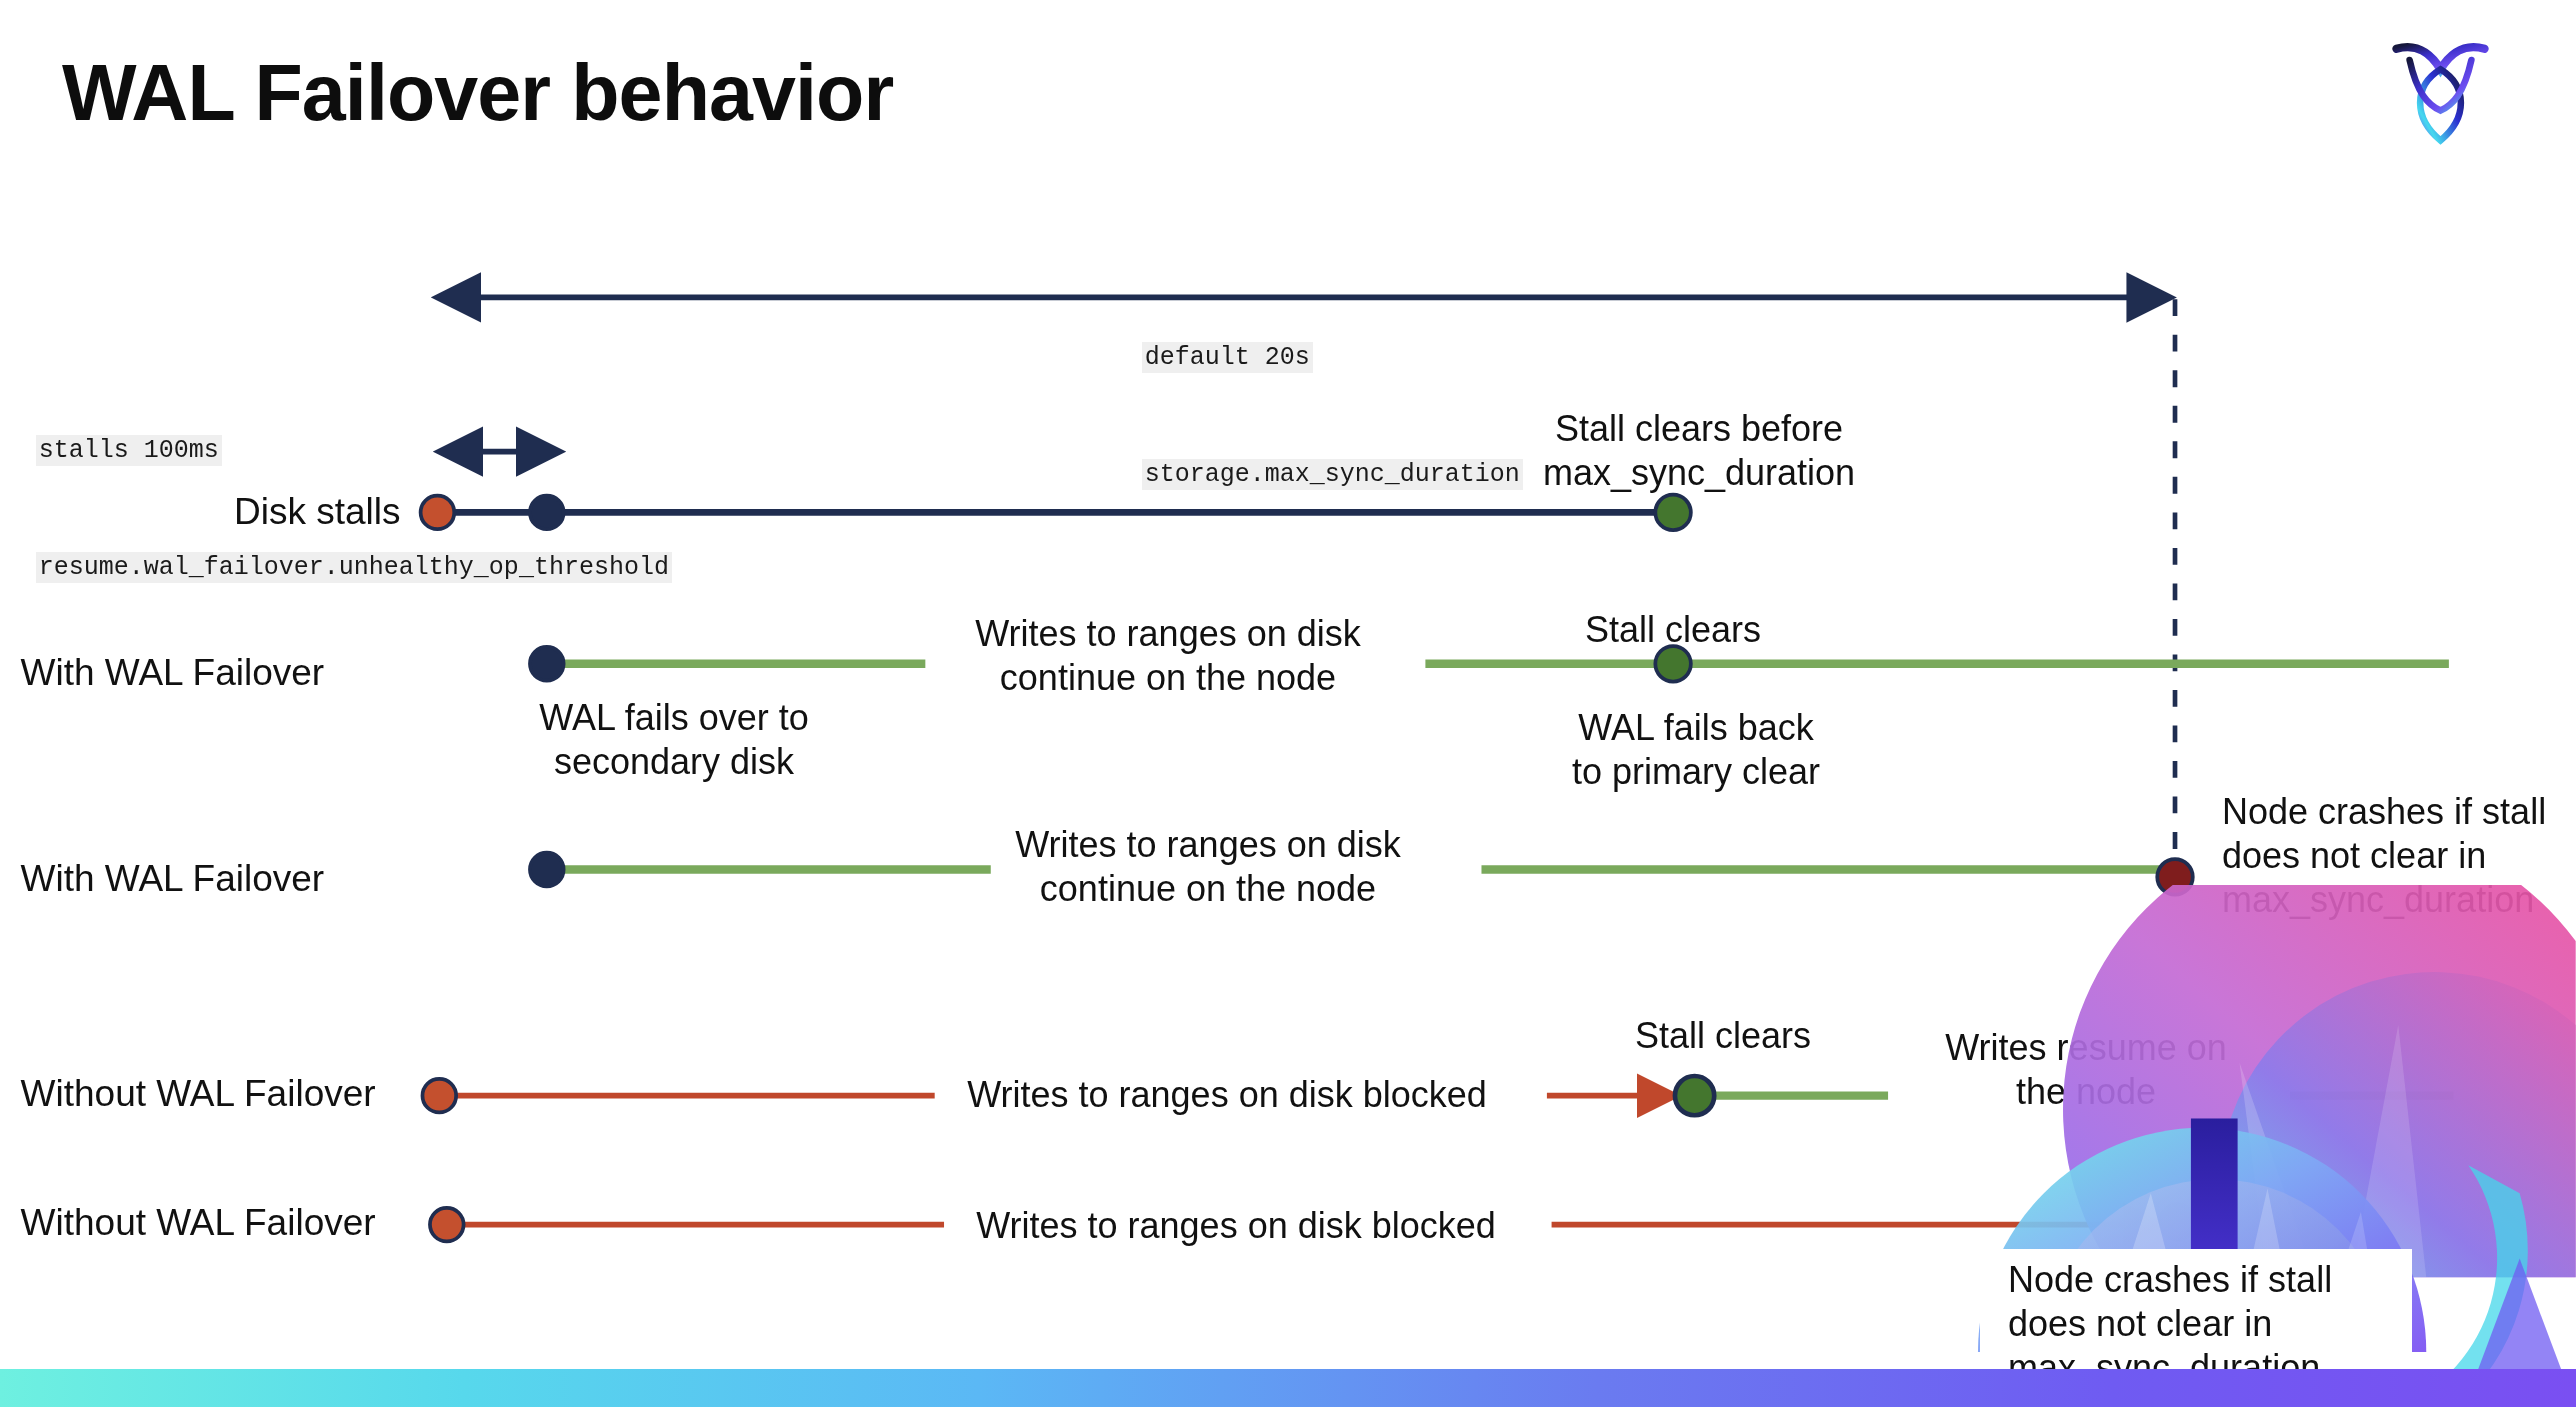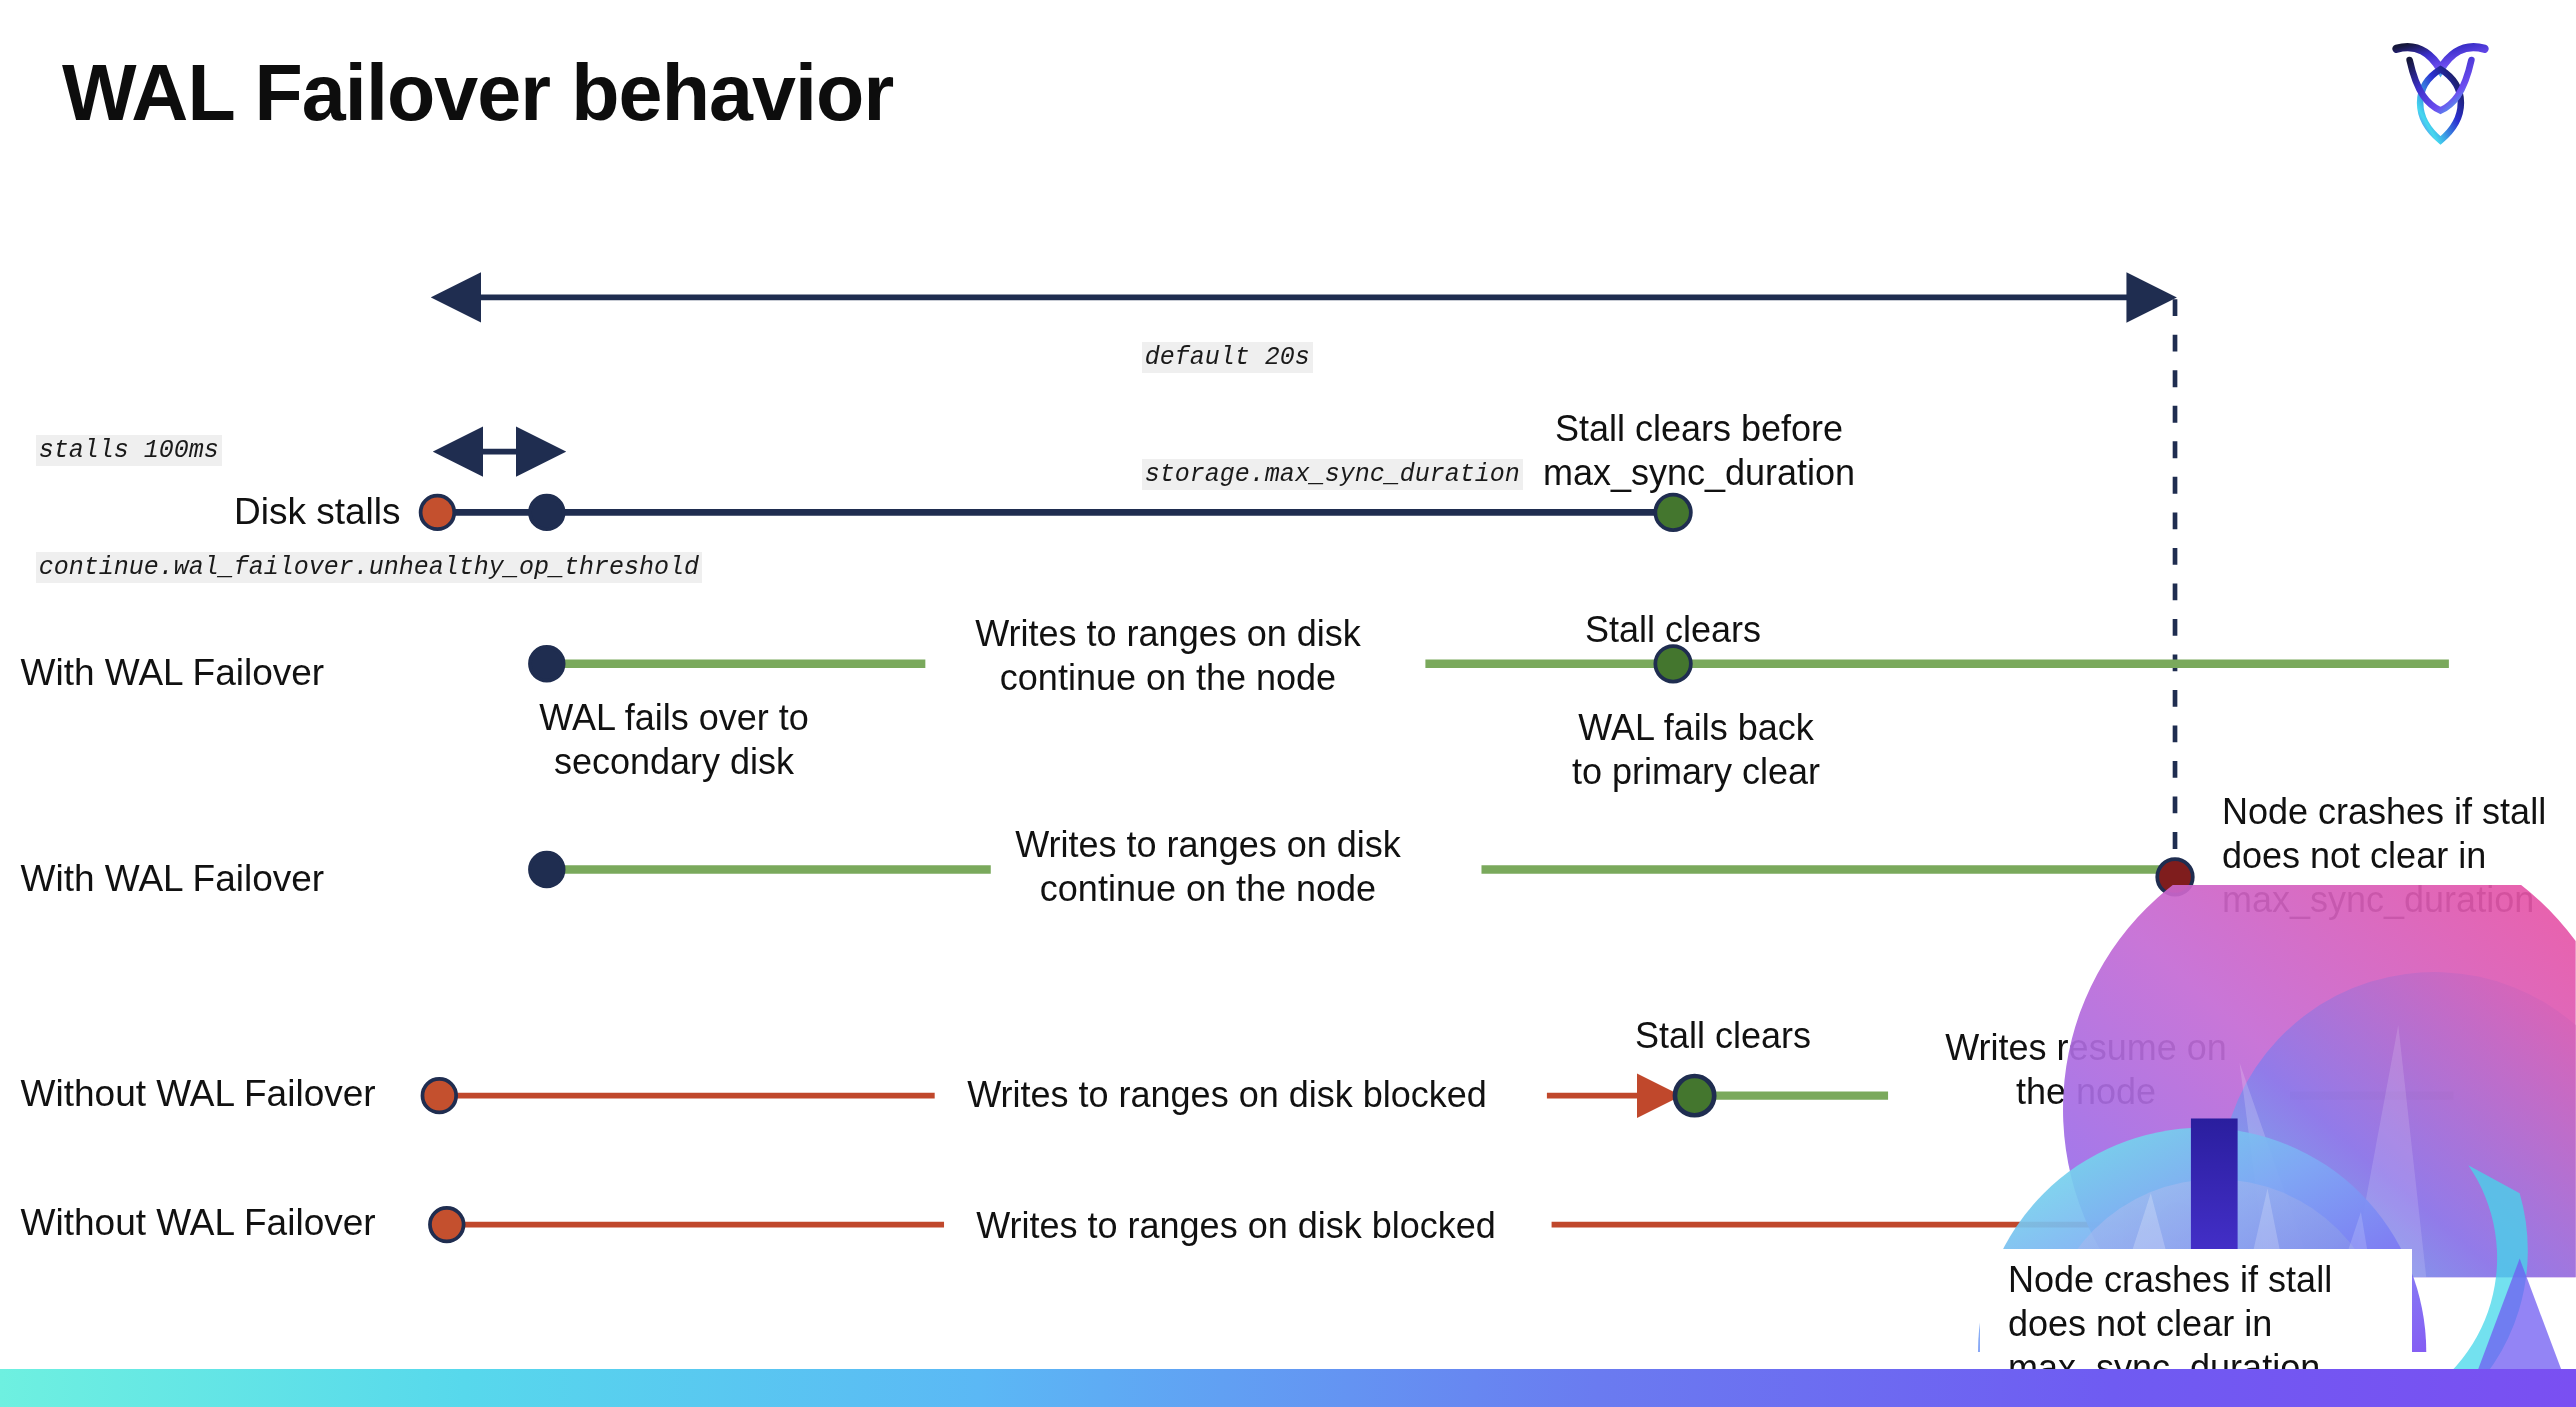--- a/index.html
+++ b/index.html
@@ -20,21 +20,21 @@
   
   .logo { position:absolute; left:2389px; top:28px; width:103px; height:122px; }
 
   
   .mono {
     position:absolute;
     font-family:"Liberation Mono", monospace;
     font-size:25px; line-height:39px; color:#1a1a1a;
     white-space:pre;
   }
-  .mono span { background:#efefef; padding:0.9px 2.8px;font-style:italic; }
+  .mono span { background:#efefef; padding:0.9px 2.8px; }
 
   
   svg.overlay { position:absolute; left:0; top:0; width:2576px; height:1408px; overflow:visible; pointer-events:none; }
 
   
   .rowlabel {
     position:absolute; font-size:37px; color:#111; white-space:nowrap;
     transform:translateY(-50%);
   }
 
@@ -89,21 +89,21 @@
     </svg>
   </div>
 
   <div class="mono" style="left:1142px; top:260px;">
     <div><span>default 20s</span></div>
     <div><span>storage.max_sync_duration</span></div>
   </div>
 
   <div class="mono" style="left:36px; top:353px;">
     <div><span>stalls 100ms</span></div>
-    <div><span>continue.wal_failover.unhealthy_op_threshold</span></div>
+    <div><span>resume.wal_failover.unhealthy_op_threshold</span></div>
   </div>
 
   <svg class="overlay" viewBox="0 0 2756 1506" width="2576" height="1408">
     <defs>
       <marker id="ah-navy-r" markerWidth="9" markerHeight="9" refX="7.5" refY="4.5" orient="auto" markerUnits="strokeWidth">
         <path d="M0,0 L9,4.5 L0,9 z" fill="#1f2d50"></path>
       </marker>
       <marker id="ah-navy-l" markerWidth="9" markerHeight="9" refX="1.5" refY="4.5" orient="auto" markerUnits="strokeWidth">
         <path d="M9,0 L0,4.5 L9,9 z" fill="#1f2d50"></path>
       </marker>

